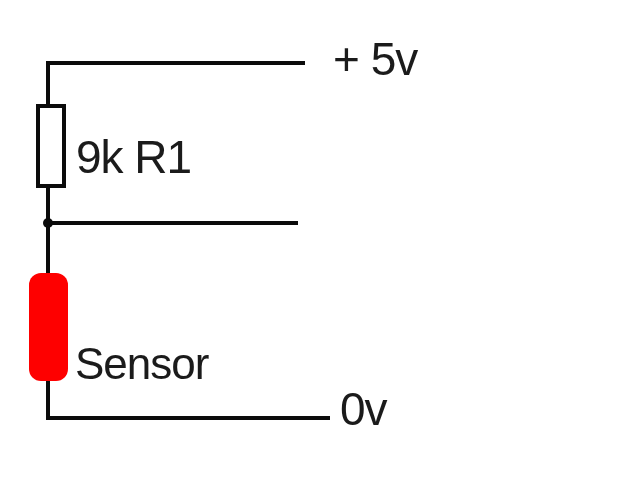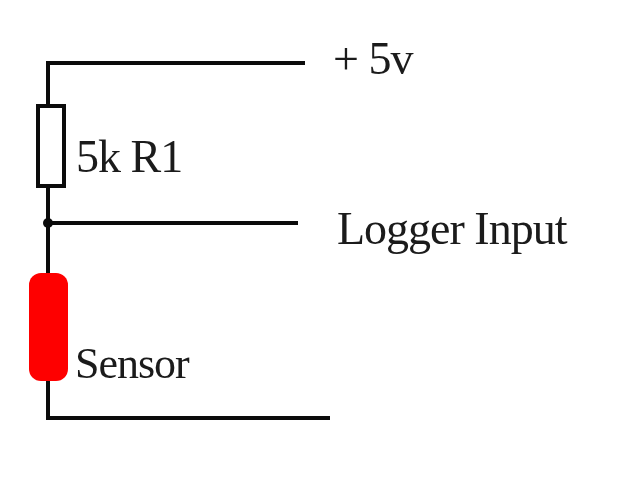--- a/index.html
+++ b/index.html
@@ -9,21 +9,21 @@
     --resistor-border:#0b0b0b;
     --background:#ffffff;
     --text:#1b1b1b;
   }
   html,body{margin:0;padding:0;background:var(--background);}
   .canvas{
     position:relative;
     width:609px;height:480px;
     background:var(--background);
     overflow:hidden;
-    font-family:Liberation Serif, serif;
+    font-family:Liberation Sans, sans-serif;
     color:var(--text);
   }
   .wire{position:absolute;background:var(--wire);}
   
   .wire-5v{left:46px;top:61px;width:259px;height:4px;}
   
   .wire-res-top{left:46px;top:61px;width:4px;height:47px;}
   
   .resistor{
     position:absolute;left:36px;top:104px;width:30px;height:84px;
@@ -74,17 +74,17 @@
   <div class="wire wire-mid"></div>
   <div class="wire wire-logger"></div>
   <div class="wire wire-sen-bot"></div>
   <div class="wire wire-0v"></div>
 
   <div class="resistor"></div>
   <div class="junction"></div>
   <div class="sensor"></div>
 
   <span class="label label-5v">+ 5v</span>
-  <span class="label label-r1">5k R1</span>
-  <span class="label label-logger">Logger Input</span>
+  <span class="label label-r1">9k R1</span>
   <span class="label label-sensor">Sensor</span>
+  <span class="label label-0v">0v</span>
 
 </div>
 
 </body></html>

